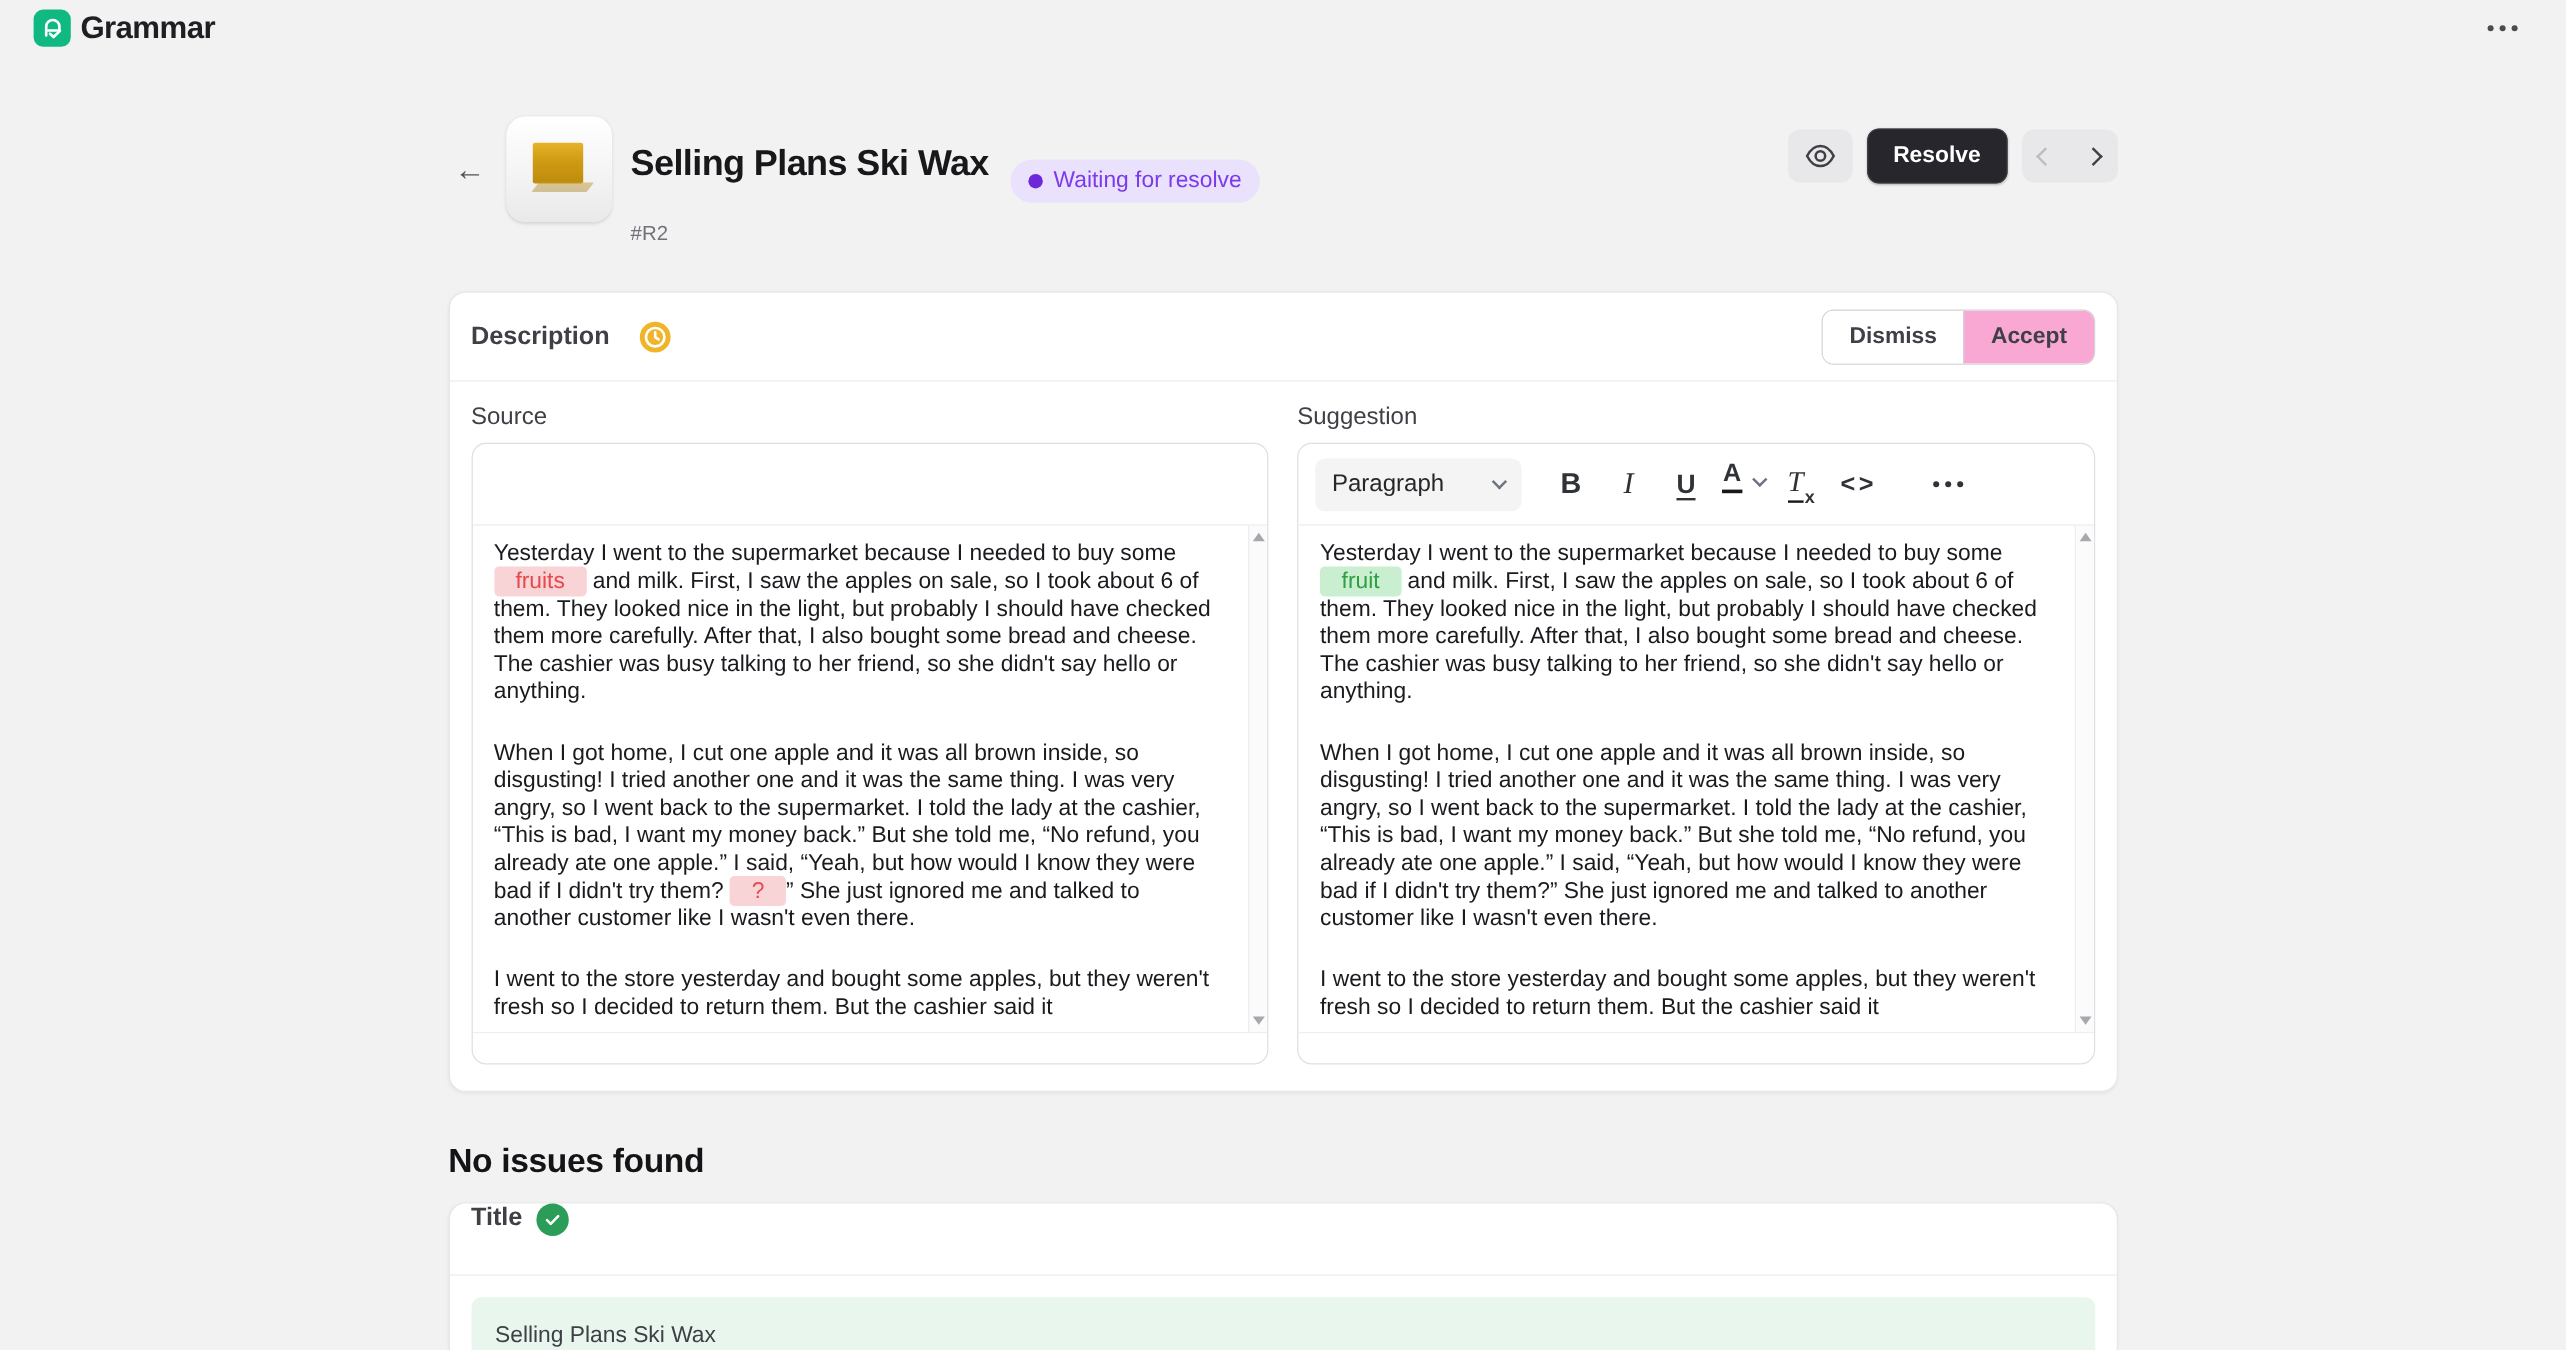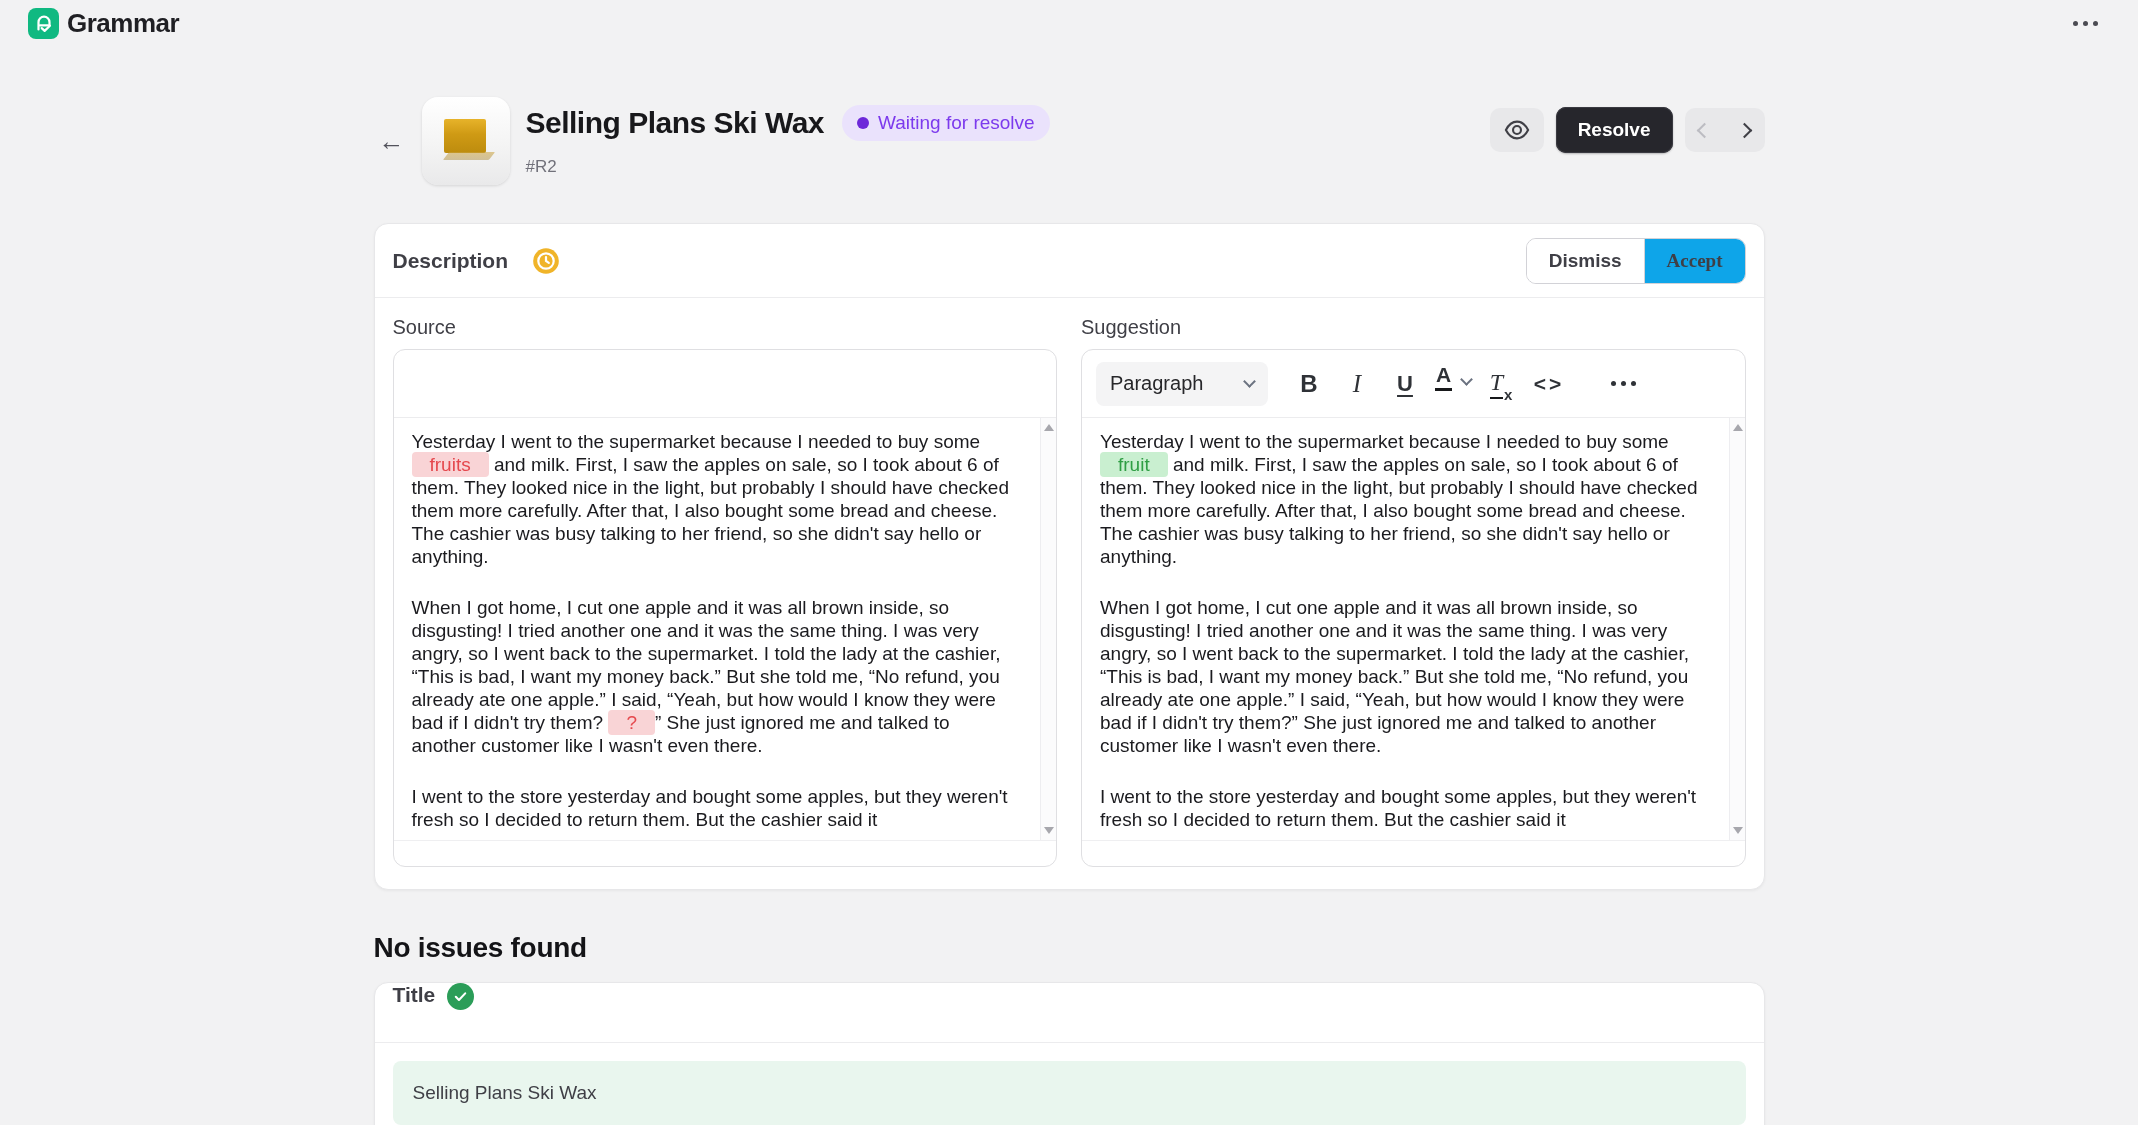--- a/index.html
+++ b/index.html
@@ -23,21 +23,21 @@
 
   
   .doc-header { margin-top:50px; display:flex; align-items:flex-start; }
   .back-btn { width:36px; height:36px; margin-top:26px; display:flex; align-items:center; justify-content:center; font-size:26px; color:#52525b; cursor:pointer; border-radius:8px; }
   .thumb { width:88px; height:88px; margin-left:12px; border-radius:16px; background:linear-gradient(180deg,#ffffff 0%,#f4f4f4 55%,#e9e9ea 100%); box-shadow:0 1px 3px rgba(0,0,0,.12); position:relative; }
   .wax-block { position:absolute; left:22px; top:22px; width:42px; height:34px; background:linear-gradient(180deg,#e7b32a 0%,#cf9a14 45%,#bd8c0e 100%); border-radius:2px; }
   .wax-block:after { content:""; position:absolute; left:2px; right:-6px; bottom:-7px; height:8px; background:linear-gradient(180deg,#caa13a,#b5974f); opacity:.55; border-radius:1px; transform:skewX(-38deg); transform-origin:left; }
   .head-main { margin-left:16px; padding-top:8px; }
   .title-row { display:flex; align-items:center; gap:18px; }
   .doc-title { font-size:30px; font-weight:700; color:#18181b; letter-spacing:-0.5px; }
-  .status-badge { display:flex; align-items:center; gap:9px; background:#eae2fc; border-radius:999px; padding:7px 15px; }
+  .status-badge { display:flex; align-items:center; gap:9px; background:#eae2fc; border-radius:999px; padding:7px 15px;margin-top:28px; }
   .status-badge .dot { width:12px; height:12px; border-radius:50%; background:#6d28d9; }
   .status-badge span { font-size:19px; color:#7c3aed; }
   .doc-ref { margin-top:16px; font-size:17px; color:#71717a; }
   .head-actions { margin-left:auto; display:flex; align-items:center; gap:12px; padding-top:10px; }
   .icon-btn { width:54px; height:44px; background:#e8e8ea; border:none; border-radius:10px; display:flex; align-items:center; justify-content:center; cursor:pointer; }
   .resolve-btn { height:46px; padding:0 22px; background:#26262c; color:#fff; font-size:19px; font-weight:600; border:none; border-radius:10px; cursor:pointer; box-shadow:0 1px 2px rgba(0,0,0,.25), inset 0 0 0 1px #3a3a41; font-family:inherit; }
   .nav-group { height:44px; width:80px; background:#e8e8ea; border-radius:10px; display:flex; }
   .nav-group > div { flex:1; display:flex; align-items:center; justify-content:center; cursor:pointer; }
   .chev { width:11px; height:11px; border-top:2.5px solid #3f3f46; border-right:2.5px solid #3f3f46; }
   .chev.left { transform:rotate(-135deg); border-color:#bcbcc2; }
@@ -45,21 +45,21 @@
   .chev.down { width:9px; height:9px; border-width:2px; transform:rotate(135deg); border-color:#6b7280; margin-top:-4px; }
 
   
   .card { background:#fff; border:1px solid #e7e7e9; border-radius:14px; box-shadow:0 1px 3px rgba(0,0,0,.05); }
   .desc-card { margin-top:38px; }
   .card-head { height:74px; display:flex; align-items:center; padding:0 18px; border-bottom:1px solid #ececee; }
   .card-head-title { display:flex; align-items:center; gap:24px; }
   .card-head-title h2 { font-size:21px; font-weight:700; color:#3f3f46; }
   .seg-group { margin-left:auto; display:flex; border:1px solid #d2d2d7; border-radius:10px; overflow:hidden; }
   .seg-btn { height:44px; padding:0 22px; font-size:19px; font-weight:600; color:#3f3f46; display:flex; align-items:center; cursor:pointer; background:#fff; border:none; font-family:inherit; }
-  .seg-btn.selected { background:#0ea5e9;font-family:Liberation Serif, serif; }
+  .seg-btn.selected { background:#f9a8d4; }
   .seg-btn + .seg-btn { border-left:1px solid #d2d2d7; }
 
   .desc-body { padding:18px 18px 22px; display:flex; gap:24px; }
   .pane { width:665px; }
   .pane-label { font-size:20px; color:#3f3f46; margin-bottom:10px; }
   .editor { border:1px solid #dfdfe2; border-radius:12px; background:#fff; overflow:hidden; }
   .editor-head { height:68px; border-bottom:1px solid #ececee; display:flex; align-items:center; padding:0 14px; gap:6px; }
 
   
   .para-select { width:172px; height:44px; background:#f4f4f5; border-radius:8px; display:flex; align-items:center; padding:0 14px; cursor:pointer; margin-right:14px; }

